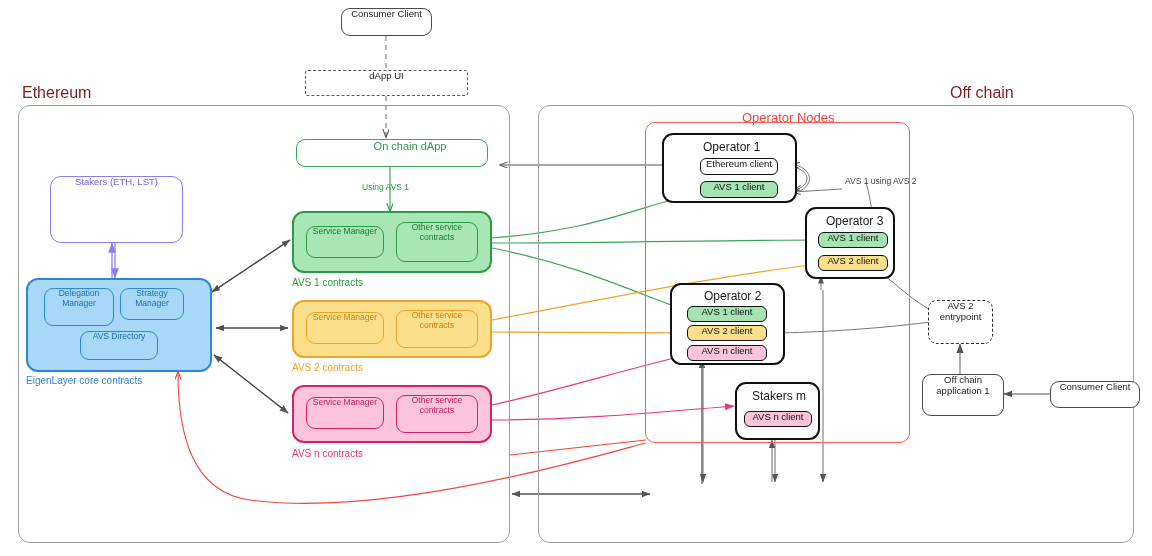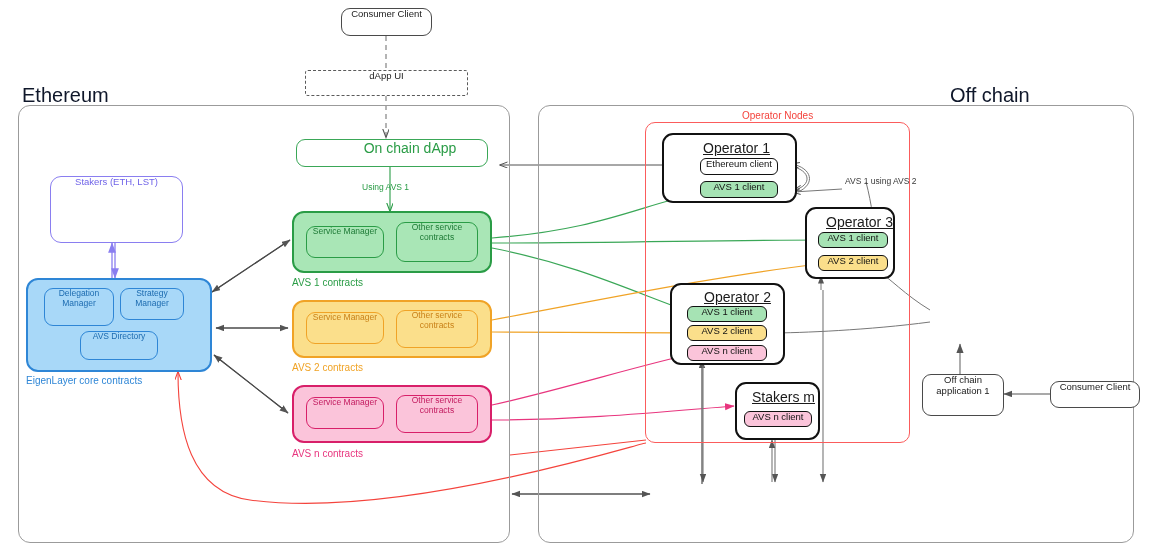--- a/index.html
+++ b/index.html
@@ -6,38 +6,38 @@
   body{width:1152px;height:556px;position:relative;overflow:hidden;
        font-family:"Liberation Sans","DejaVu Sans",sans-serif;
        -webkit-font-smoothing:antialiased;}
   #stage{position:absolute;left:0;top:0;width:1152px;height:556px;}
   svg.layer{position:absolute;left:0;top:0;width:1152px;height:556px;pointer-events:none;}
   .node{position:absolute;box-sizing:border-box;display:flex;
         justify-content:center;text-align:center;line-height:1.15;}
   .node > span{display:block;padding:0 2px;}
 
   
-  .zone-title{position:absolute;font-size:20px;color:#0f172a;white-space:nowrap;text-align:center;}
+  .zone-title{position:absolute;font-size:16px;color:#7f1d1d;white-space:nowrap;text-align:center;}
 
   
   .plain{background:#fff;border:1.2px solid #4a4a4a;border-radius:9px;
          font-size:9.5px;color:#1a1a1a;}
   .zonebox{background:transparent;border:1.2px solid #9b9b9b;border-radius:12px;}
   .dashbox{background:#fff;border:1.4px dashed #2f2f2f;border-radius:9px;
            font-size:9.5px;color:#1a1a1a;}
   .dashbox-wide{background:transparent;border:1.3px dashed #5a5a5a;border-radius:3px;
            font-size:9.5px;color:#1a1a1a;}
 
   
   .opzone{border:1.2px solid #fb5c5c;border-radius:10px;background:transparent;}
-  .opzone-label{position:absolute;color:#f4433c;font-size:10px;white-space:nowrap;}
+  .opzone-label{position:absolute;color:#f4433c;font-size:13px;white-space:nowrap;}
 
   
   .opcard{background:#fff;border:2.4px solid #111;border-radius:11px;}
-  .opcard-title{position:absolute;font-size:14px;color:#1a1a1a;white-space:nowrap;text-decoration:underline;}
+  .opcard-title{position:absolute;font-size:12px;color:#1a1a1a;white-space:nowrap;}
 
   
   .chip{border-radius:6px;font-size:9.5px;}
   .chip-eth{background:#ffffff;border:1.6px solid #111;color:#111;}
   .chip-g{background:#a6e3b4;border:1.6px solid #111;color:#111;}
   .chip-y{background:#fbdf8b;border:1.6px solid #111;color:#111;}
   .chip-p{background:#fbc4da;border:1.6px solid #111;color:#111;}
 
   
   .avs{border-radius:12px;}
@@ -47,21 +47,21 @@
   .inner{border-radius:9px;font-size:8.5px;}
   .inner-g{background:#a9e6b6;border:1.5px solid #2a9c46;color:#1e7a36;}
   .inner-y{background:#fbdf8b;border:1.5px solid #f0a326;color:#c98118;}
   .inner-p{background:#fbc4da;border:1.5px solid #d81f69;color:#c21b5f;}
   .cap{position:absolute;font-size:10px;white-space:nowrap;}
   .cap-g{color:#2a9c46;} .cap-y{color:#f0a326;} .cap-p{color:#e8357e;}
   .cap-b{color:#2e86d6;}
 
   
   .dapp{background:#fff;border:1.6px solid #3aa757;border-radius:9px;
-        color:#2a9c46;font-size:14px;padding-left:36px;}
+        color:#2a9c46;font-size:11px;padding-left:36px;}
   .edge-lab{position:absolute;font-size:8.5px;white-space:nowrap;}
   .lab-green{color:#2a9c46;}
   .lab-grey{color:#3a3a3a;text-align:center;line-height:1.25;}
   .stakers{background:#fff;border:1.6px solid #8a7ef0;border-radius:11px;
            color:#6f63e8;font-size:9.5px;}
   .eigen{background:#a8d8f8;border:2px solid #2e86d6;border-radius:12px;}
   .eigen-inner{background:#a8d8f8;border:1.6px solid #2e86d6;border-radius:9px;
                color:#1c6bb0;font-size:8.5px;}
 </style>
 </head>
@@ -261,20 +261,23 @@
   <div class="node chip chip-p" style="left:687px;top:345px;width:80px;height:16px;">
     <span>AVS n client</span>
   </div>
 
   <div class="node opcard" style="left:735px;top:382px;width:85px;height:58px;"></div>
   <div class="opcard-title" style="left:752px;top:389px;">Stakers m</div>
   <div class="node chip chip-p" style="left:744px;top:411px;width:68px;height:16px;">
     <span>AVS n client</span>
   </div>
 
+  <div class="node dashbox" style="left:928px;top:300px;width:65px;height:44px;">
+    <span>AVS 2 entrypoint</span>
+  </div>
 
   <div class="node plain" style="left:922px;top:374px;width:82px;height:42px;">
     <span>Off chain application 1</span>
   </div>
 
   <div class="node plain" style="left:1050px;top:381px;width:90px;height:27px;">
     <span>Consumer Client</span>
   </div>
 
 

